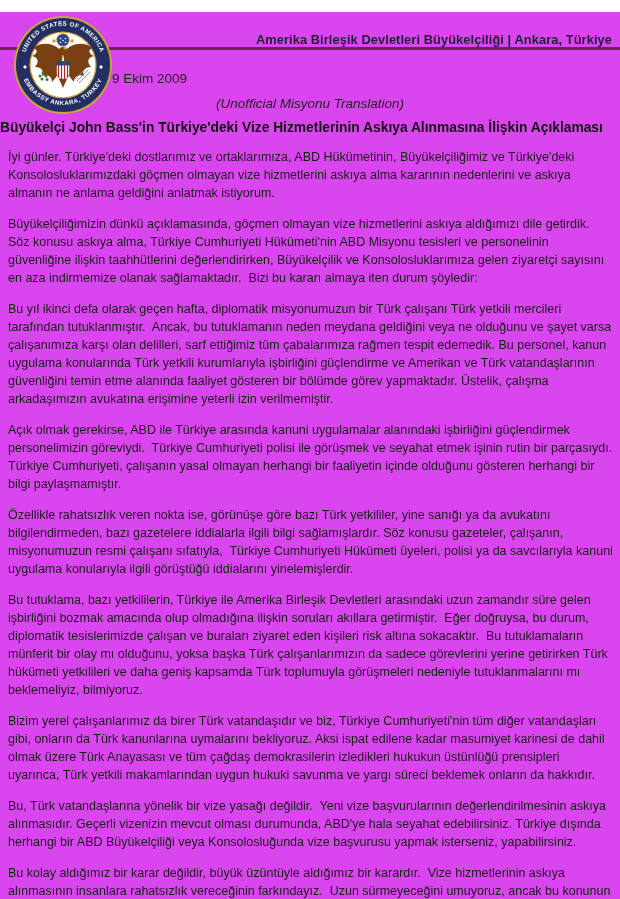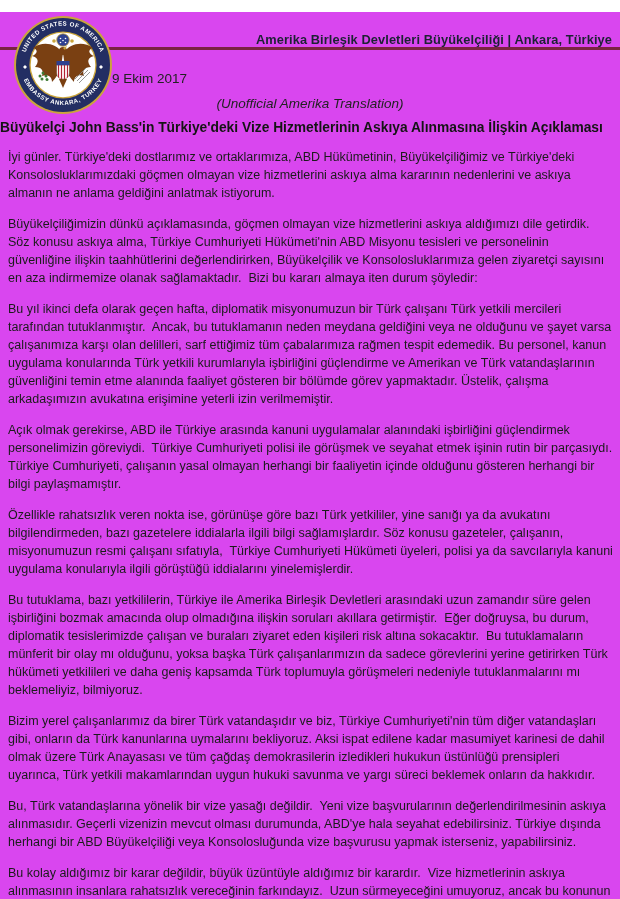--- a/index.html
+++ b/index.html
@@ -131,23 +131,23 @@
         <circle cx="34" cy="64.5" r="1.5"></circle>
       </g>
       <g stroke="#8a8a8a" stroke-width="0.9">
         <line x1="62" y1="64" x2="73" y2="53"></line>
         <line x1="64" y1="66" x2="75" y2="55"></line>
         <line x1="66" y1="68" x2="77" y2="57"></line>
       </g>
     </g>
   </svg>
 
-  <div class="date-line">9 Ekim 2017</div>
+  <div class="date-line">9 Ekim 2009</div>
 
-  <div class="translation-note">(Unofficial Amerika Translation)</div>
+  <div class="translation-note">(Unofficial Misyonu Translation)</div>
 
   <div class="doc-title">Büyükelçi John Bass'in Türkiye'deki Vize Hizmetlerinin Askıya Alınmasına İlişkin Açıklaması</div>
 
   <div class="statement-body">
       <p>İyi günler. Türkiye'deki dostlarımız ve ortaklarımıza, ABD Hükümetinin, Büyükelçiliğimiz ve Türkiye'deki Konsolosluklarımızdaki göçmen olmayan vize hizmetlerini askıya alma kararının nedenlerini ve askıya almanın ne anlama geldiğini anlatmak istiyorum.</p>
       <p>Büyükelçiliğimizin dünkü açıklamasında, göçmen olmayan vize hizmetlerini askıya aldığımızı dile getirdik. Söz konusu askıya alma, Türkiye Cumhuriyeti Hükümeti'nin ABD Misyonu tesisleri ve personelinin güvenliğine ilişkin taahhütlerini değerlendirirken, Büyükelçilik ve Konsolosluklarımıza gelen ziyaretçi sayısını en aza indirmemize olanak sağlamaktadır.  Bizi bu kararı almaya iten durum şöyledir:</p>
       <p>Bu yıl ikinci defa olarak geçen hafta, diplomatik misyonumuzun bir Türk çalışanı Türk yetkili mercileri tarafından tutuklanmıştır.  Ancak, bu tutuklamanın neden meydana geldiğini veya ne olduğunu ve şayet varsa çalışanımıza karşı olan delilleri, sarf ettiğimiz tüm çabalarımıza rağmen tespit edemedik. Bu personel, kanun uygulama konularında Türk yetkili kurumlarıyla işbirliğini güçlendirme ve Amerikan ve Türk vatandaşlarının güvenliğini temin etme alanında faaliyet gösteren bir bölümde görev yapmaktadır. Üstelik, çalışma arkadaşımızın avukatına erişimine yeterli izin verilmemiştir.</p>
       <p>Açık olmak gerekirse, ABD ile Türkiye arasında kanuni uygulamalar alanındaki işbirliğini güçlendirmek personelimizin göreviydi.  Türkiye Cumhuriyeti polisi ile görüşmek ve seyahat etmek işinin rutin bir parçasıydı.  Türkiye Cumhuriyeti, çalışanın yasal olmayan herhangi bir faaliyetin içinde olduğunu gösteren herhangi bir bilgi paylaşmamıştır.</p>
       <p>Özellikle rahatsızlık veren nokta ise, görünüşe göre bazı Türk yetkililer, yine sanığı ya da avukatını bilgilendirmeden, bazı gazetelere iddialarla ilgili bilgi sağlamışlardır. Söz konusu gazeteler, çalışanın, misyonumuzun resmi çalışanı sıfatıyla,  Türkiye Cumhuriyeti Hükümeti üyeleri, polisi ya da savcılarıyla kanuni uygulama konularıyla ilgili görüştüğü iddialarını yinelemişlerdir.</p>
       <p>Bu tutuklama, bazı yetkililerin, Türkiye ile Amerika Birleşik Devletleri arasındaki uzun zamandır süre gelen işbirliğini bozmak amacında olup olmadığına ilişkin soruları akıllara getirmiştir.  Eğer doğruysa, bu durum, diplomatik tesislerimizde çalışan ve buraları ziyaret eden kişileri risk altına sokacaktır.  Bu tutuklamaların münferit bir olay mı olduğunu, yoksa başka Türk çalışanlarımızın da sadece görevlerini yerine getirirken Türk hükümeti yetkilileri ve daha geniş kapsamda Türk toplumuyla görüşmeleri nedeniyle tutuklanmalarını mı beklemeliyiz, bilmiyoruz.</p>

